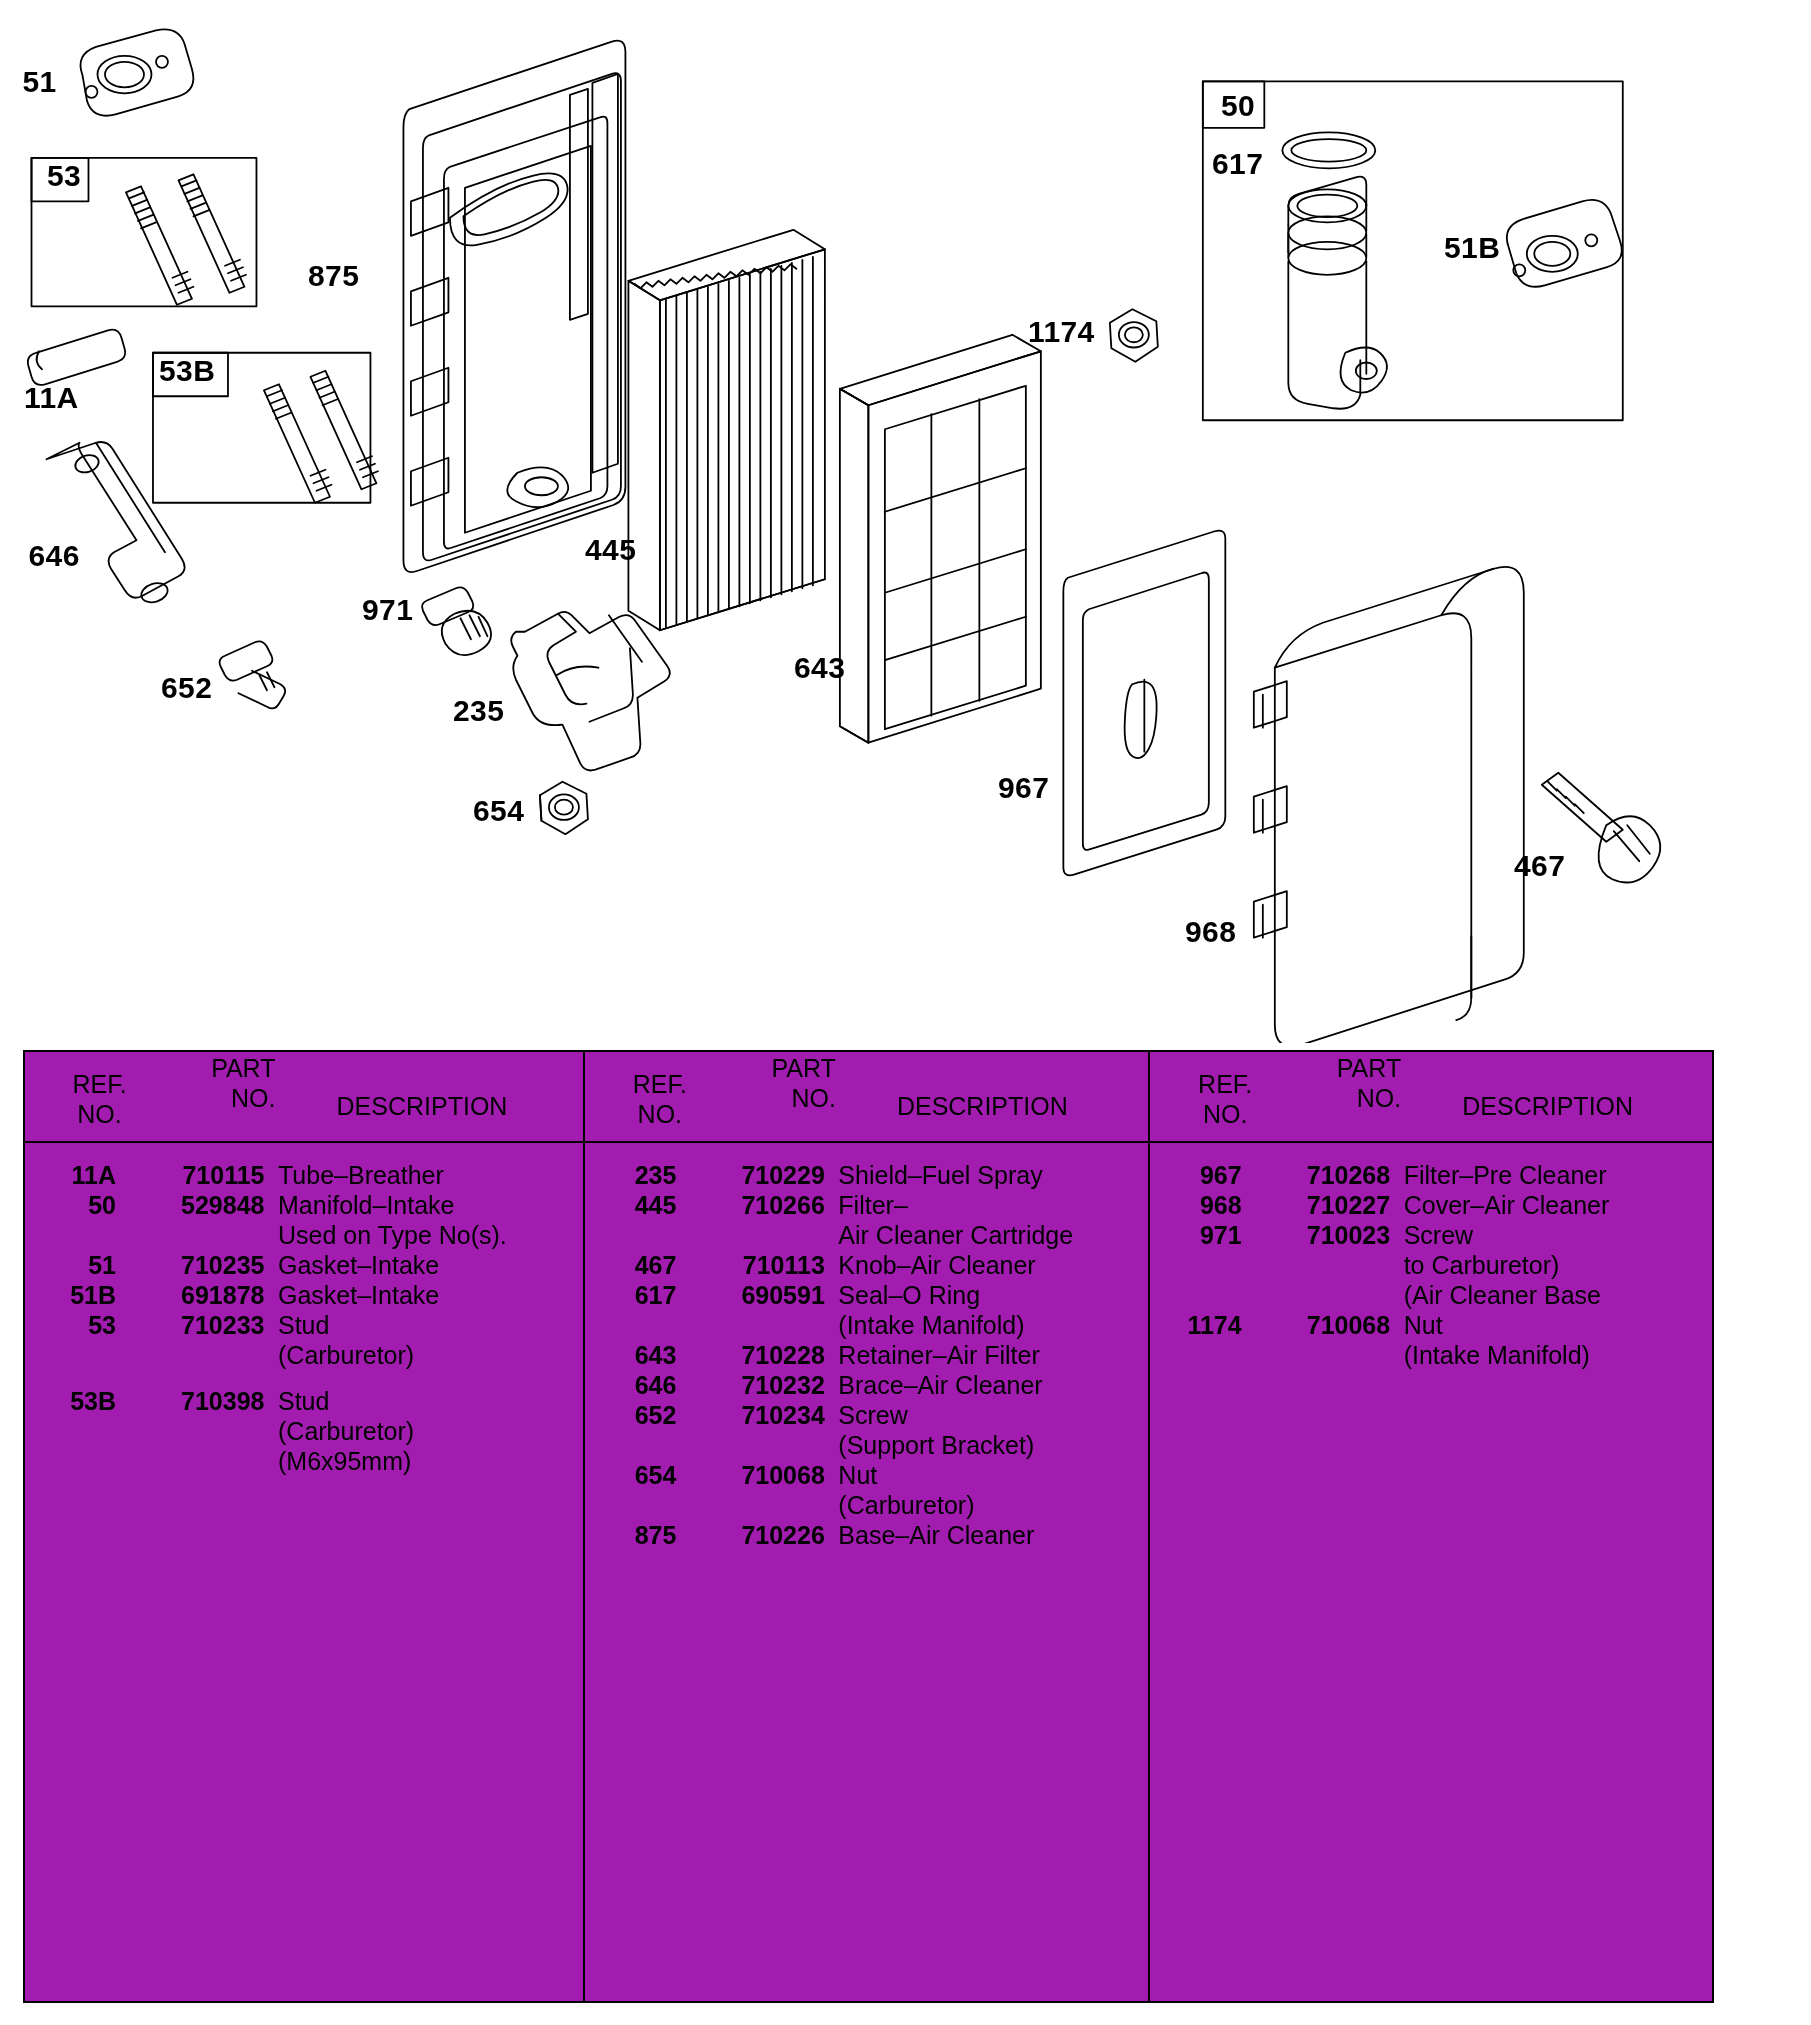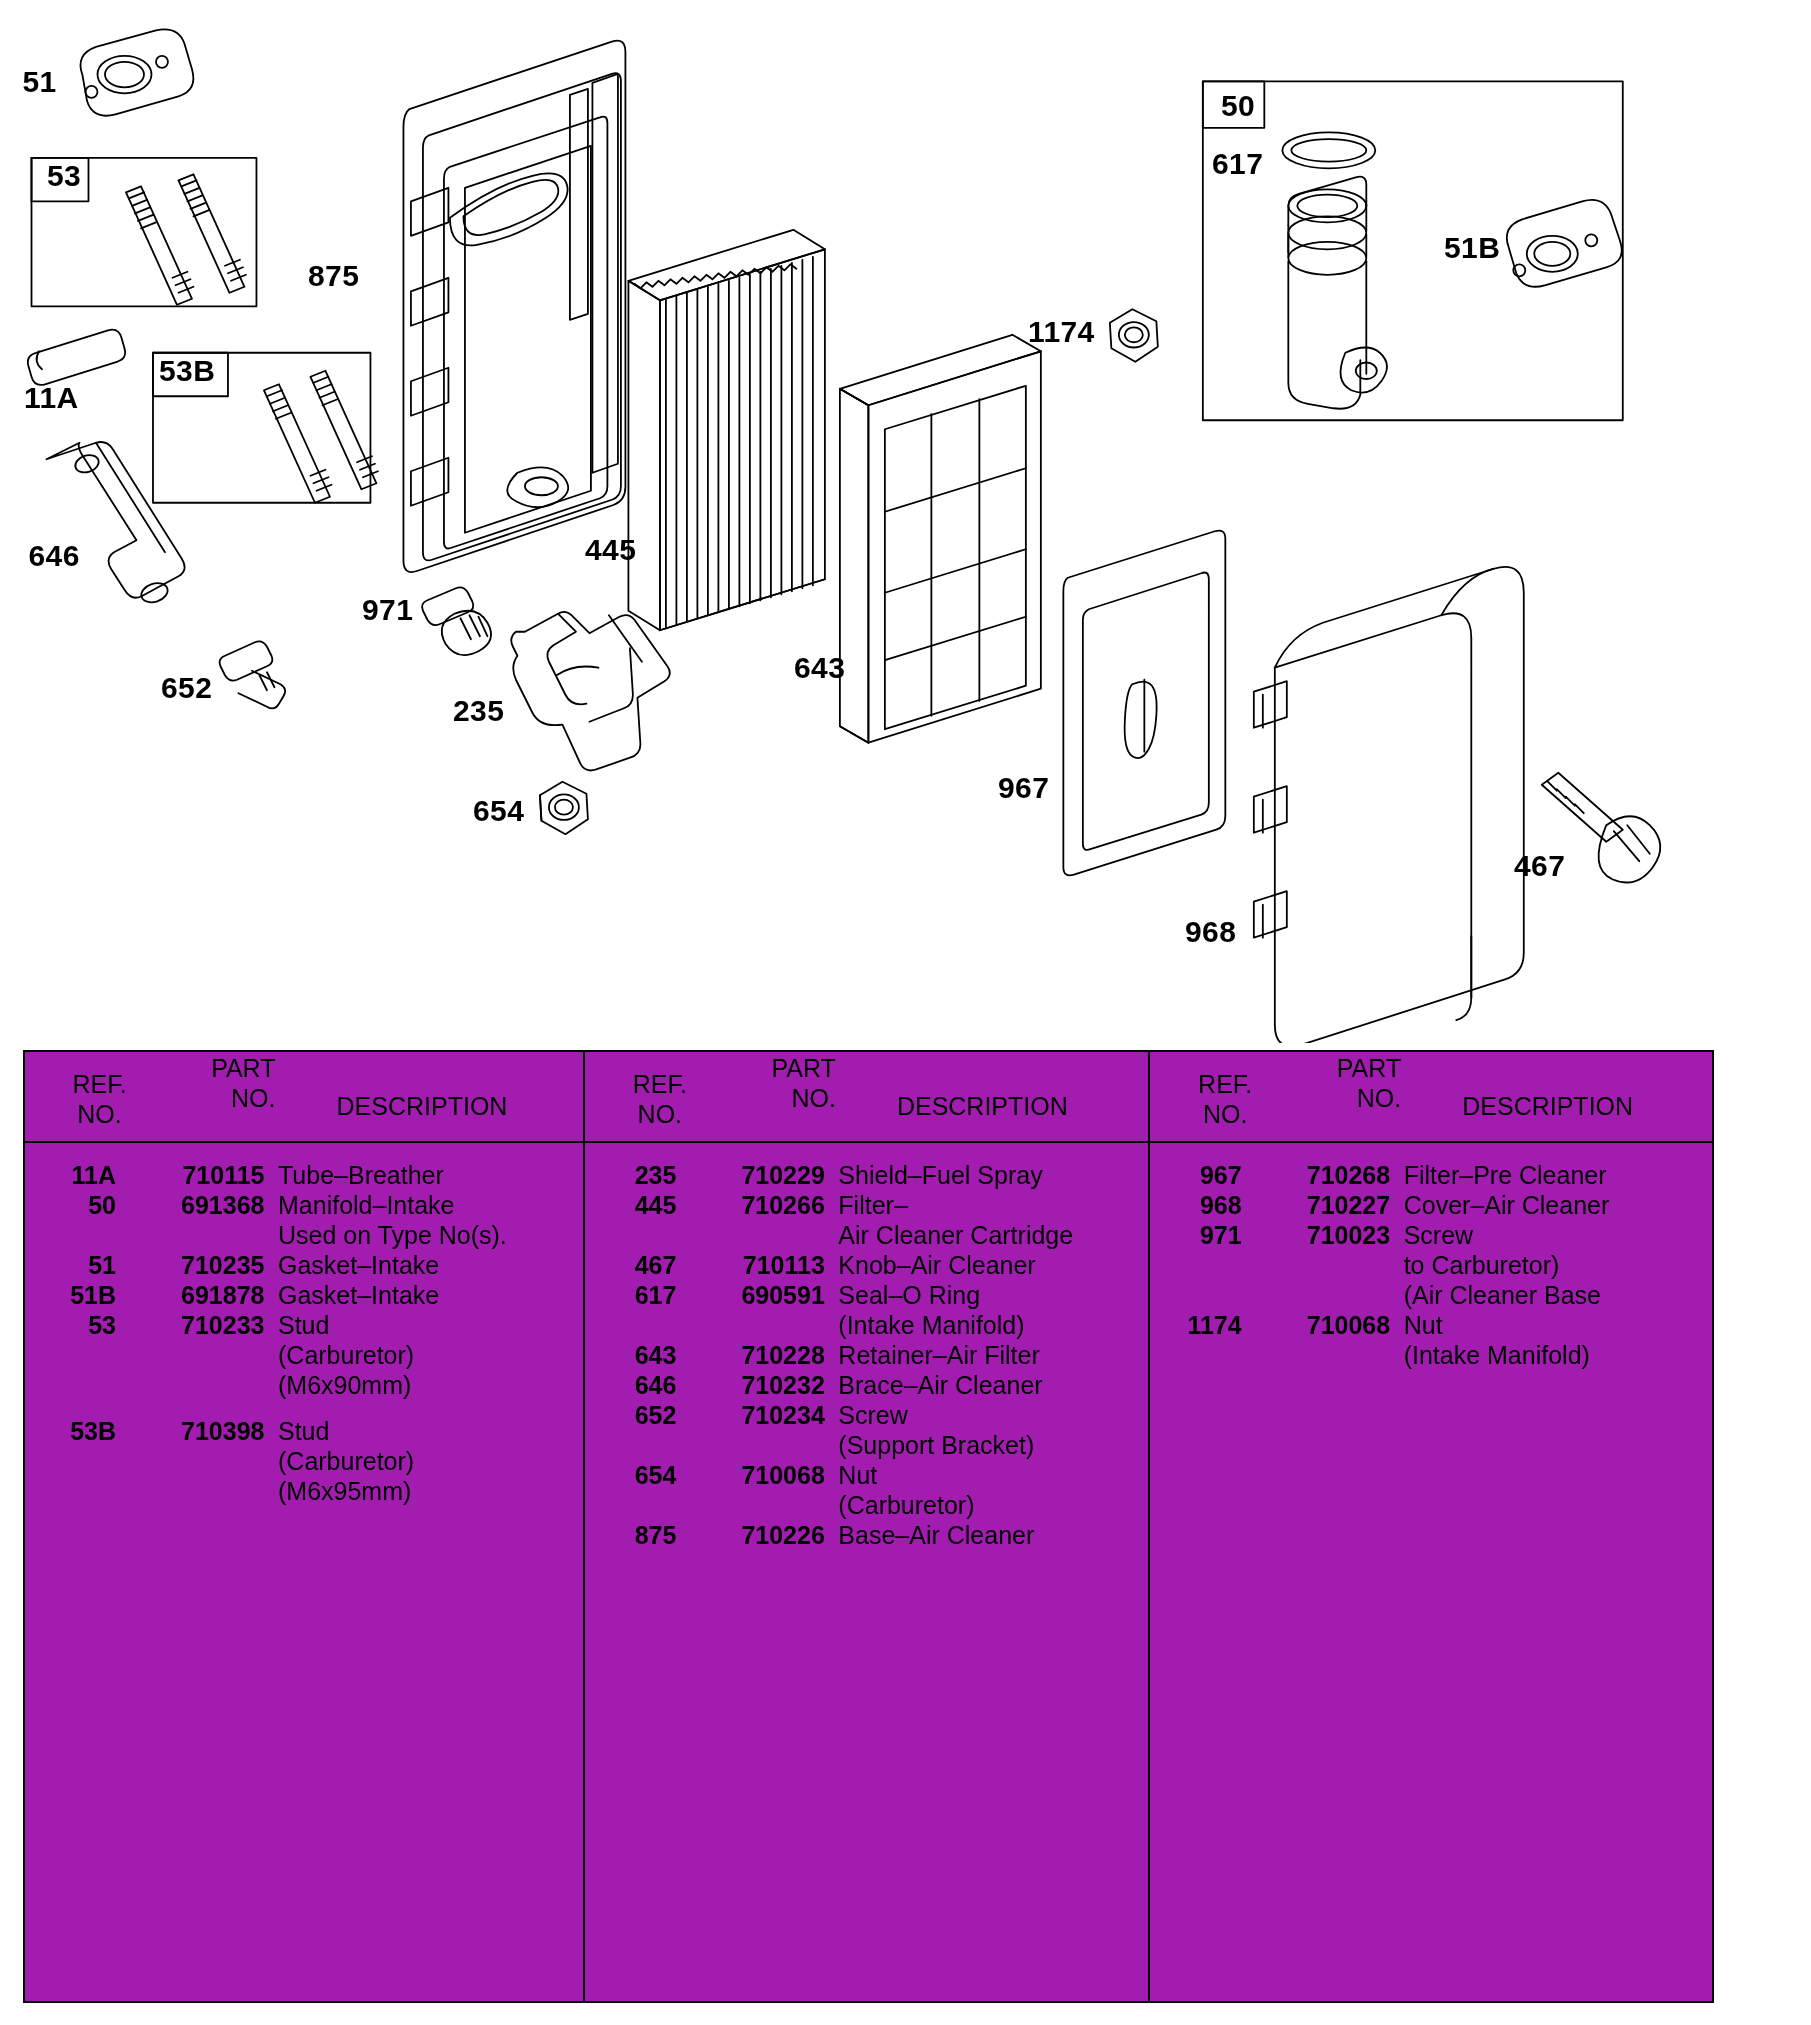--- a/index.html
+++ b/index.html
@@ -336,21 +336,21 @@
       <div class="hdr hdr-desc">DESCRIPTION</div>
     </div>
     <div class="rows">
       <div class="prow">
           <div class="p-ref">11A</div>
           <div class="p-part">710115</div>
           <div class="p-desc">Tube–Breather</div>
         </div>
       <div class="prow">
           <div class="p-ref">50</div>
-          <div class="p-part">691368</div>
+          <div class="p-part">529848</div>
           <div class="p-desc">Manifold–Intake</div>
         </div>
       <div class="prow">
           <div class="p-ref"></div>
           <div class="p-part"></div>
           <div class="p-desc">Used on Type No(s).</div>
         </div>
       <div class="prow">
           <div class="p-ref">51</div>
           <div class="p-part">710235</div>
@@ -363,25 +363,20 @@
         </div>
       <div class="prow">
           <div class="p-ref">53</div>
           <div class="p-part">710233</div>
           <div class="p-desc">Stud</div>
         </div>
       <div class="prow">
           <div class="p-ref"></div>
           <div class="p-part"></div>
           <div class="p-desc">(Carburetor)</div>
-        </div>
-      <div class="prow">
-          <div class="p-ref"></div>
-          <div class="p-part"></div>
-          <div class="p-desc">(M6x90mm)</div>
         </div>
       <div class="prow" style="margin-top:16.5px;">
           <div class="p-ref">53B</div>
           <div class="p-part">710398</div>
           <div class="p-desc">Stud</div>
         </div>
       <div class="prow">
           <div class="p-ref"></div>
           <div class="p-part"></div>
           <div class="p-desc">(Carburetor)</div>

